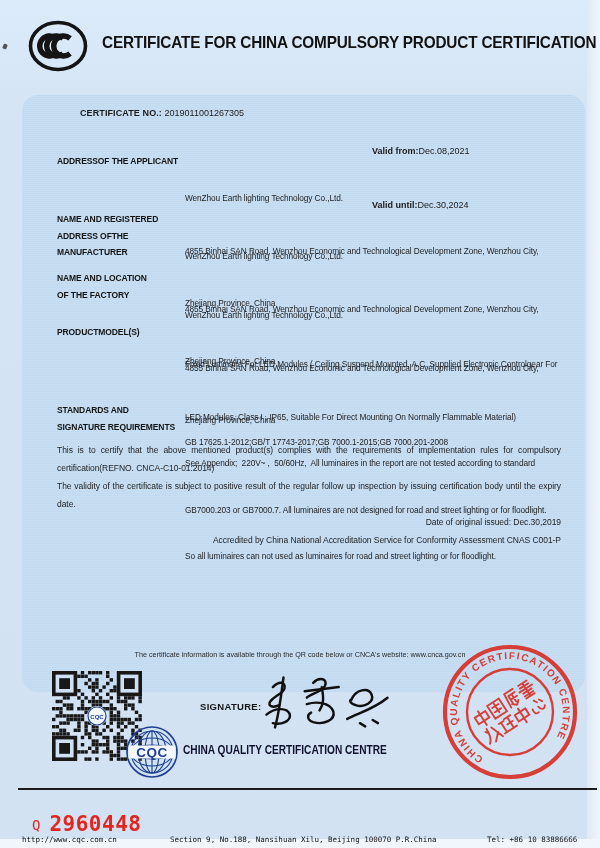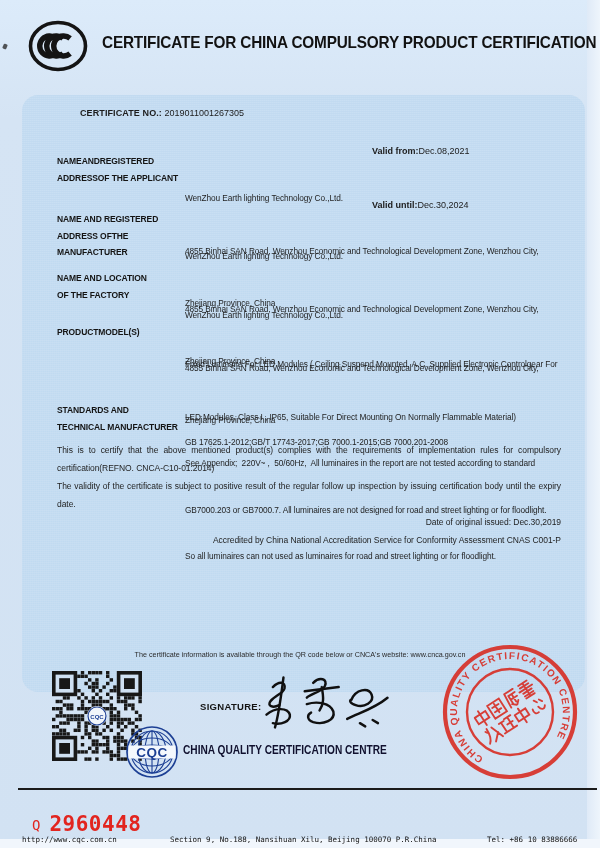--- a/index.html
+++ b/index.html
@@ -81,21 +81,20 @@
 
   <div class="panel">
     <div class="cert-no"><b>CERTIFICATE NO.: </b><span>2019011001267305</span></div>
     <div class="valid">
       <div><b>Valid from:</b><span>Dec.08,2021</span></div>
       <div><b>Valid until:</b><span>Dec.30,2024</span></div>
     </div>
 
     <div class="field" style="top:58px">
       <div class="flabel">
-        <div>NAMEANDREGISTERED</div>
         <div>ADDRESSOF THE APPLICANT</div>
       </div>
       <div class="fvalue addr">
         <div>WenZhou Earth lighting Technology Co.,Ltd.</div>
         <div>4855 Binhai SAN Road, Wenzhou Economic and Technological Development Zone, Wenzhou City,</div>
         <div>Zhejiang Province, China</div>
       </div>
     </div>
 
     <div class="field" style="top:116px">
@@ -132,21 +131,21 @@
         <div class="gap">LED Modules, Class I , IP65, Suitable For Direct Mounting On Normally Flammable Material)</div>
         <div>See Appendix;  220V~ ,  50/60Hz,  All luminaires in the report are not tested according to standard</div>
         <div>GB7000.203 or GB7000.7. All luminaires are not designed for road and street lighting or for floodlight.</div>
         <div>So all luminaires can not used as luminaires for road and street lighting or for floodlight.</div>
       </div>
     </div>
 
     <div class="field" style="top:307px">
       <div class="flabel">
         <div>STANDARDS AND</div>
-        <div>TECHNICAL MANUFACTURER</div>
+        <div>SIGNATURE REQUIREMENTS</div>
       </div>
       <div class="fvalue">
         <div>GB 17625.1-2012;GB/T 17743-2017;GB 7000.1-2015;GB 7000.201-2008</div>
       </div>
     </div>
 
     <div class="statements">
       <p>This is to certify that the above mentioned product(s) complies with the requirements of implementation rules for compulsory certification(REFNO. CNCA-C10-01:2014)</p>
       <p>The validity of the certificate is subject to positive result of the regular follow up inspection by issuing certification body until the expiry date.</p>
       <p class="nj">Date of original issued: Dec.30,2019</p>

